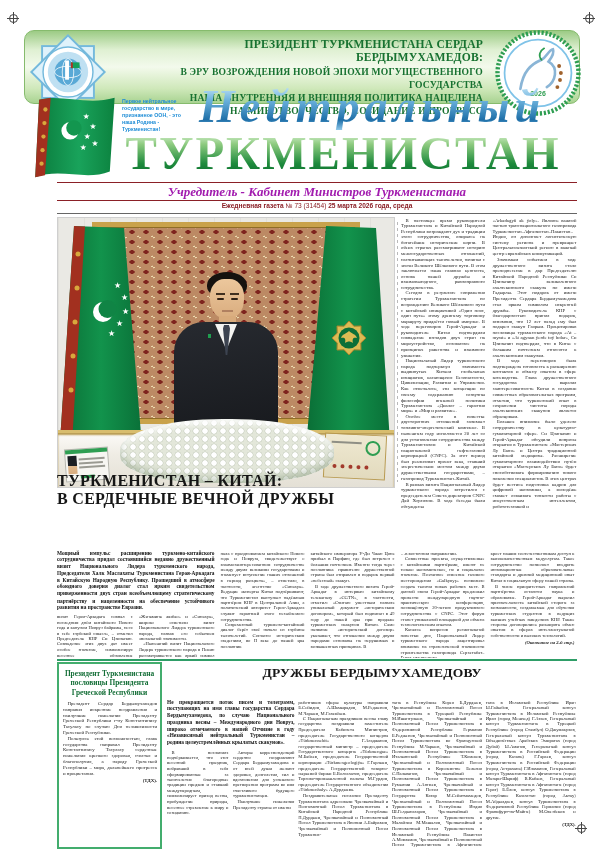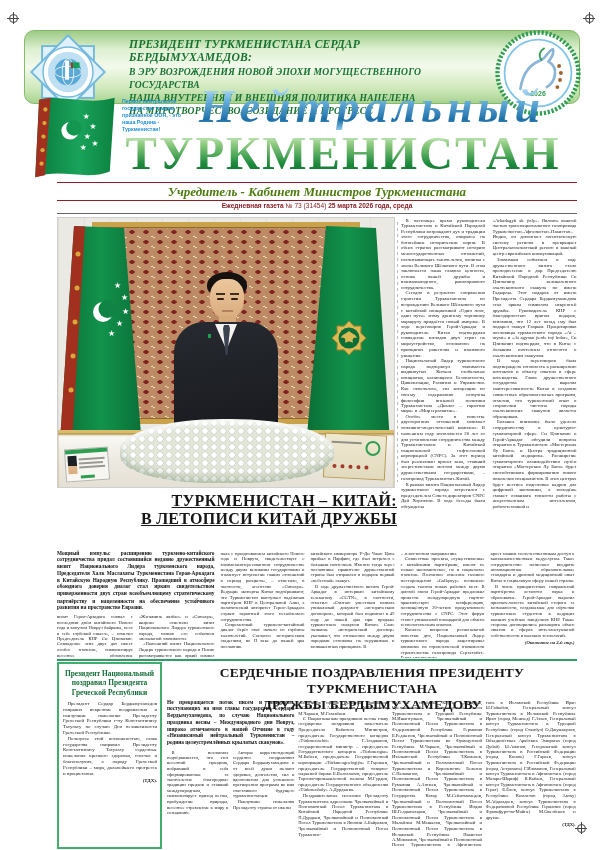--- a/index.html
+++ b/index.html
@@ -7,42 +7,42 @@
   #page{position:relative;width:600px;height:850px;background:#fff;}
   
   .regmark{position:absolute;width:12px;height:12px;}
   .regmark::before{content:"";position:absolute;left:5.5px;top:0;width:1px;height:12px;background:#444;}
   .regmark::after{content:"";position:absolute;top:5.5px;left:0;width:12px;height:1px;background:#444;}
   .regmark i{position:absolute;left:2px;top:2px;width:7px;height:7px;border:1px solid #444;border-radius:50%;display:block;}
   
   #banner{position:absolute;left:24px;top:30px;width:554px;height:72px;border-radius:10px;
     background:linear-gradient(180deg,#9ccb85 0%,#dff0d2 26%,#f3faec 50%,#cfe8ba 80%,#a8d391 100%);
     border:1px solid #86bb6d;}
-  #banner .btxt{position:absolute;left:104px;right:96px;top:7px;text-align:left;color:#187231;font-weight:bold;font-style:italic;}
+  #banner .btxt{position:absolute;left:104px;right:96px;top:7px;text-align:right;color:#187231;font-weight:bold;}
   #banner .l1{font-size:11.6px;letter-spacing:.2px;margin-bottom:2px;}
   #banner .ln{font-size:9.6px;letter-spacing:.2px;line-height:1.35;}
   #emblem{position:absolute;left:20px;top:24px;width:96px;height:96px;}
   #horselogo{position:absolute;left:494px;top:28px;width:88px;height:90px;}
   #horselogo .yr{position:absolute;left:0;right:0;top:62px;text-align:center;font:bold 7px "Liberation Sans",sans-serif;color:#2f9e52;}
   
   #mastflag{position:absolute;left:28px;top:94px;width:90px;height:92px;}
   #sloganwrap{position:absolute;left:122px;top:98px;width:70px;height:44px;overflow:hidden;}
   #sloganwrap .inner{width:133.4%;transform:scale(0.75);transform-origin:0 0;
     font:bold 7px/1.32 "Liberation Sans",sans-serif;color:#1f8dd6;}
   #title1{position:absolute;left:170px;top:84px;width:404px;text-align:center;
     font:italic bold 46px/1 "Liberation Serif",serif;letter-spacing:5px;
     background:linear-gradient(180deg,#cdeafa 0%,#6cb2dd 35%,#1e6fa8 78%,#8fc8ea 100%);
     -webkit-background-clip:text;background-clip:text;color:transparent;}
   #title2{position:absolute;left:108px;top:130px;width:470px;text-align:center;
     font:bold 47px/1 "Liberation Serif",serif;letter-spacing:2px;
     background:linear-gradient(180deg,#ecfbe9 0%,#8ecb80 30%,#1d8a3c 72%,#0c6b2d 100%);
     -webkit-background-clip:text;background-clip:text;color:transparent;}
   .redrule{position:absolute;left:57px;width:520px;height:1px;background:#8b2027;}
   #founder{position:absolute;left:57px;top:184px;width:520px;text-align:center;
-    font:bold italic 13px "Liberation Serif",serif;color:#4d7c0f;}
+    font:bold italic 13px "Liberation Serif",serif;color:#a21caf;}
   #dateline{position:absolute;left:57px;top:202px;width:520px;text-align:center;
     font:6.6px "Liberation Sans",sans-serif;color:#8b2027;}
   #dateline b{font-weight:bold;}
   #blackrule{position:absolute;left:57px;top:213px;width:520px;height:1px;background:#666;}
   
   #photo{position:absolute;left:57px;top:217px;width:338px;height:271px;border:1px solid #cfcfcf;
     box-sizing:border-box;overflow:hidden;background:#e9e8e3;}
   #photo .wall{position:absolute;inset:0;background:#eae9e4;
     background-image:linear-gradient(90deg,rgba(0,0,0,.04) 1px,transparent 1px);background-size:26px 100%;}
   #photo .carpet{position:absolute;left:34px;top:4px;right:34px;height:202px;
@@ -90,22 +90,22 @@
   #photo .cal .yy{position:absolute;left:14px;bottom:2px;width:14px;height:3px;background:#2f9e52;}
   #photo .folder{position:absolute;right:8px;bottom:8px;width:60px;height:43px;
     background:linear-gradient(#efe9d2,#e2dabd);border:1.5px solid #b89a50;transform:rotate(3deg);}
   #photo .folder .seal{position:absolute;right:5px;top:5px;width:11px;height:11px;border:2px solid #2f9e52;border-radius:50%;}
   #photo .folder .dots{position:absolute;left:8px;bottom:9px;width:40px;height:4px;display:flex;gap:4px;}
   #photo .folder .dots i{width:4px;height:4px;border-radius:50%;background:#a23a2c;display:block;}
   #photo .folder .tl{position:absolute;left:6px;top:7px;width:30px;height:2px;background:#8f8f85;}
   #vcredit{position:absolute;left:397px;top:222px;width:1px;height:260px;
     background:repeating-linear-gradient(180deg,#b9b9b9 0 3px,transparent 3px 6px);}
   
-  #headline1{position:absolute;left:57px;top:492px;width:340px;text-align:right;
-    font:bold 16px/1.12 "Liberation Serif",serif;color:#161616;letter-spacing:.3px;text-decoration:underline;}
+  #headline1{position:absolute;left:57px;top:472px;width:340px;text-align:left;
+    font:bold 16px/1.12 "Liberation Serif",serif;color:#161616;letter-spacing:.3px;}
   #divider{position:absolute;left:57px;top:659px;width:520px;height:2px;background:#2f9e68;}
   #headline2{position:absolute;left:167px;top:665px;width:410px;text-align:center;
     font:bold 13.5px/1.18 "Liberation Serif",serif;color:#161616;letter-spacing:.2px;}
   
   .scale-wrap{position:absolute;overflow:hidden;}
   .scale-inner{transform:scale(0.75);transform-origin:0 0;width:133.34%;height:133.34%;}
   .cols{display:flex;}
   .col{overflow:hidden;text-align:justify;font:6.2px/1.18 "Liberation Serif",serif;color:#1c1c1c;}
   .bp{margin:0;text-indent:6px;}
   .frag{text-indent:0;}
@@ -304,21 +304,21 @@
           <i></i>
           <i></i>
         </div>
     </div>
     <div class="flowers"></div>
   </div>
   <div id="vcredit"></div>
 
   <div id="headline1">
     <div>ТУРКМЕНИСТАН – КИТАЙ:</div>
-    <div>В ЛЕТОПИСИ КИТАЙ ДРУЖБЫ</div>
+    <div>В СЕРДЕЧНЫЕ ВЕЧНОЙ ДРУЖБЫ</div>
   </div>
 
   <div id="sidecols" class="scale-wrap">
     <div class="scale-inner cols">
       <div class="col">
         <p class="bp">В настоящее время руководители Туркменистана и Китайской Народной Республики возрождают дух и традиции этого сотрудничества, опираясь на богатейшие исторические корни. В обеих странах рассматривают историю межгосударственных отношений, насчитывающих тысячелетия, начиная с эпохи Великого Шёлкового пути. В этом заключается наша главная ценность, основа нашей дружбы и взаимовыгодного, равноправного сотрудничества.</p>
         <p class="bp">Сегодня в результате сопряжения стратегии Туркменистана по возрождению Великого Шёлкового пути с китайской инициативой «Один пояс, один путь» этому древнему торговому маршруту придаётся новый импульс. В ходе переговоров Герой-Аркадаг и руководитель Китая подтвердили совпадение взглядов двух стран на мироустройство, основанное на принципах равенства и взаимного уважения.</p>
         <p class="bp">Национальный Лидер туркменского народа подчеркнул значимость выдвинутых Китаем глобальных инициатив, касающихся Безопасности, Цивилизации, Развития и Управления. Как отмечалось, эти концепции по своему содержанию созвучны философии внешней политики Туркменистана «Диалог – гарантия мира» и «Мир и развитие».</p>
         <p class="bp">Особое место в повестке двусторонних отношений занимает топливно-энергетический комплекс. В нынешнем году исполняется 20 лет со дня установления сотрудничества между Туркменистаном и Китайской национальной нефтегазовой корпорацией (CNPC). За этот период был реализован проект века, ставший энергетическим мостом между двумя дружественными государствами, – газопровод Туркменистан–Китай.</p>
         <p class="bp">В рамках визита Национальный Лидер туркменского народа встретился с председателем Совета директоров CNPC Дай Хоуляном. В ходе беседы были обсуждены</p>
@@ -363,32 +363,31 @@
         <p class="bp frag">кроет нашим соотечественникам доступ к высококачественным медуслугам. Такое сотрудничество позволяет внедрять инновационные образовательные стандарты и древний медицинский опыт Китая в социальную сферу нашей страны.</p>
         <p class="bp">В числе приоритетных направлений партнёрства остаются наука и образование. Герой-Аркадаг выразил признательность китайской стороне за возможности, создаваемые для обучения туркменских студентов в ведущих высших учебных заведениях КНР. Также стороны договорились расширять обмен опытом в сферах интеллектуальной собственности и высоких технологий.</p>
         <p class="cont">(Окончание на 2-й стр.)</p>
       </div>
     </div>
   </div>
 
   <div id="divider"></div>
 
   <div id="greekbox">
-    <div class="gtitle">Президент Национальный поздравил Президента Греческой Республики</div>
+    <div class="gtitle">Президент Туркменистана пословицы Президента Греческой Республики</div>
     <div id="gbodywrap">
       <div class="inner">
         <p class="bp">Президент Сердар Бердымухамедов направил искренние поздравления и наилучшие пожелания Президенту Греческой Республики г-ну Константинису Тасуласу по случаю Дня независимости Греческой Республики.</p>
         <p class="bp">Пользуясь этой возможностью, глава государства направил Президенту Константинису Тасуласу сердечные пожелания крепкого здоровья, счастья и благополучия, а народу Греческой Республики – мира, дальнейшего прогресса и процветания.</p>
         <p class="sig">(ТДХ).</p>
       </div>
     </div>
   </div>
 
   <div id="headline2">
-    <div>СЕРДЕЧНЫЕ ПОЗДРАВЛЕНИЯ ПРЕЗИДЕНТУ ТУРКМЕНИСТАНА</div>
     <div>ДРУЖБЫ БЕРДЫМУХАМЕДОВУ</div>
   </div>
 
   <div id="sec2cols" class="scale-wrap">
     <div class="scale-inner cols">
       <div class="leadblock">
         <p class="leadp">Не прекращается поток писем и телеграмм, поступающих на имя главы государства Сердара Бердымухамедова, по случаю Национального праздника весны – Международного дня Новруз, широко отмечаемого в нашей Отчизне в году «Независимый нейтральный Туркменистан – родина целеустремлённых крылатых скакунов».</p>
         <div class="minirow">
           <div class="col">
             <p class="bp">В посланиях подчёркивается, что этот весенний праздник, вобравший в себя сформированные за тысячелетия благородные традиции предков и ставший международным, символизирует приход весны, пробуждение природы, весеннее стремление к миру и созиданию.</p>

